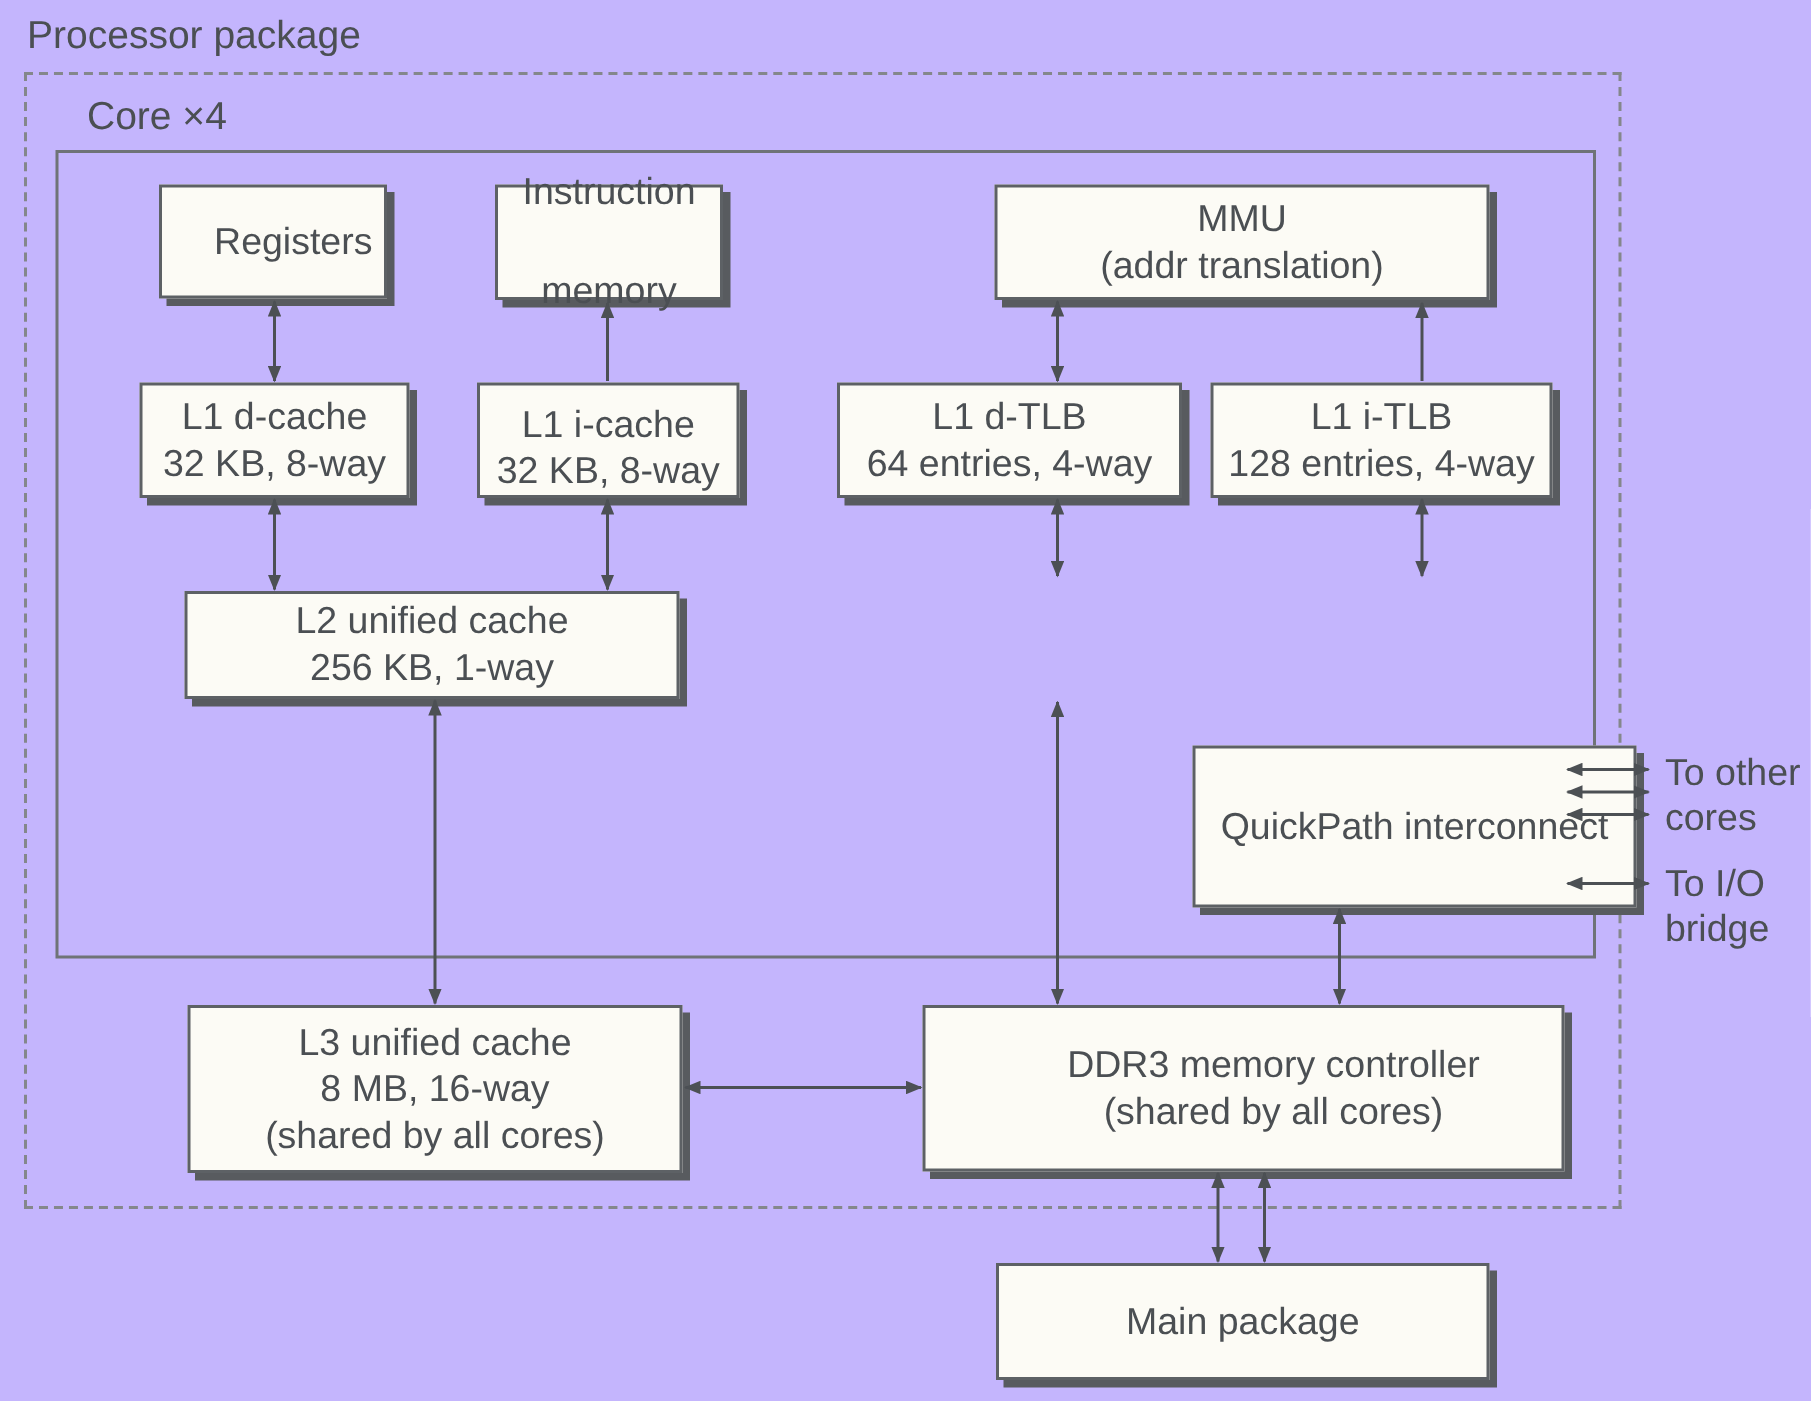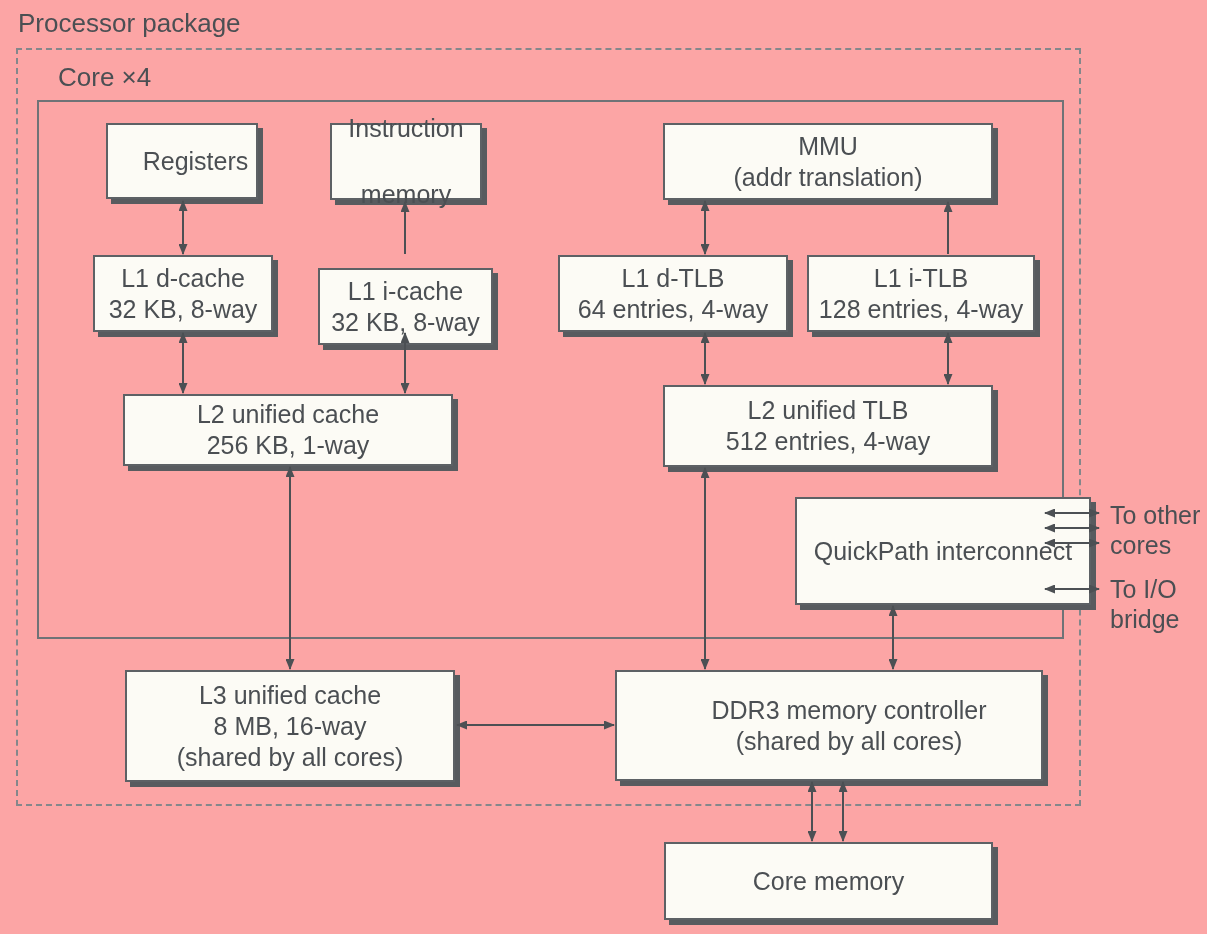--- a/index.html
+++ b/index.html
@@ -1,18 +1,18 @@
 <!DOCTYPE html>
 <html><head>
 <meta charset="utf-8">
 <style>
   html,body{margin:0;padding:0;}
   .canvas{
     position:relative;width:1207px;height:934px;
-    background:#fca5a5;
+    background:#c4b5fd;
     font-family:"Liberation Sans",sans-serif;
     color:#4b4f53;overflow:hidden;
   }
   .frame{position:absolute;box-sizing:border-box;background:transparent;}
   .frame.dashed{border:2px dashed #84878b;}
   .frame.solid{border:2px solid #6f7377;}
   .box{
     position:absolute;box-sizing:border-box;
     background:#fcfbf5;border:2px solid #5d6165;
     box-shadow:5px 5px 0 0 #585b5f;
@@ -44,58 +44,54 @@
   </div>
   <div class="box" style="left:663px;top:123px;width:330px;height:77px;">
     <div class="bline">MMU</div>
     <div class="bline">(addr translation)</div>
   </div>
 
   <div class="box" style="left:93px;top:255px;width:180px;height:77px;">
     <div class="bline">L1 d-cache</div>
     <div class="bline">32 KB, 8-way</div>
   </div>
-  <div class="box" style="left:318px;top:268px;width:175px;height:77px;">
+  <div class="box" style="left:318px;top:255px;width:175px;height:77px;justify-content:flex-end;">
     <div class="bline">L1 i-cache</div>
     <div class="bline">32 KB, 8-way</div>
   </div>
   <div class="box" style="left:558px;top:255px;width:230px;height:77px;">
     <div class="bline">L1 d-TLB</div>
     <div class="bline">64 entries, 4-way</div>
   </div>
   <div class="box" style="left:807px;top:255px;width:228px;height:77px;">
     <div class="bline">L1 i-TLB</div>
     <div class="bline">128 entries, 4-way</div>
   </div>
 
   <div class="box" style="left:123px;top:394px;width:330px;height:72px;">
     <div class="bline">L2 unified cache</div>
     <div class="bline">256 KB, 1-way</div>
-  </div>
-  <div class="box" style="left:663px;top:385px;width:330px;height:82px;">
-    <div class="bline">L2 unified TLB</div>
-    <div class="bline">512 entries, 4-way</div>
   </div>
 
   <div class="box" style="left:747px;top:497px;width:296px;height:108px;margin-left:48px;">
     <div class="bline">QuickPath interconnect</div>
   </div>
 
   <div class="box" style="left:125px;top:670px;width:330px;height:112px;">
     <div class="bline">L3 unified cache</div>
     <div class="bline">8 MB, 16-way</div>
     <div class="bline">(shared by all cores)</div>
   </div>
   <div class="box" style="left:615px;top:670px;width:428px;height:111px;padding-left:40px;">
     <div class="bline">DDR3 memory controller</div>
     <div class="bline">(shared by all cores)</div>
   </div>
 
   <div class="box" style="left:664px;top:842px;width:329px;height:78px;">
-    <div class="bline">Core memory</div>
+    <div class="bline">Main package</div>
   </div>
 
   <div class="side" style="left:1110px;top:500px;">
     <div>To other</div>
     <div>cores</div>
   </div>
   <div class="side" style="left:1110px;top:574px;">
     <div>To I/O</div>
     <div>bridge</div>
   </div>

